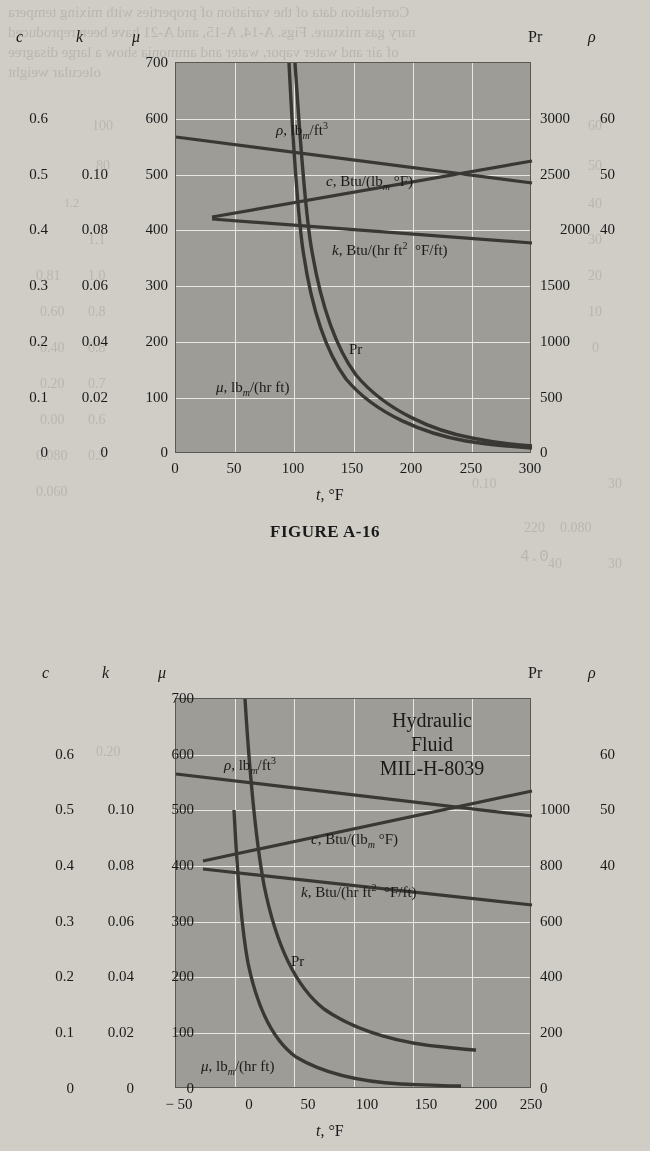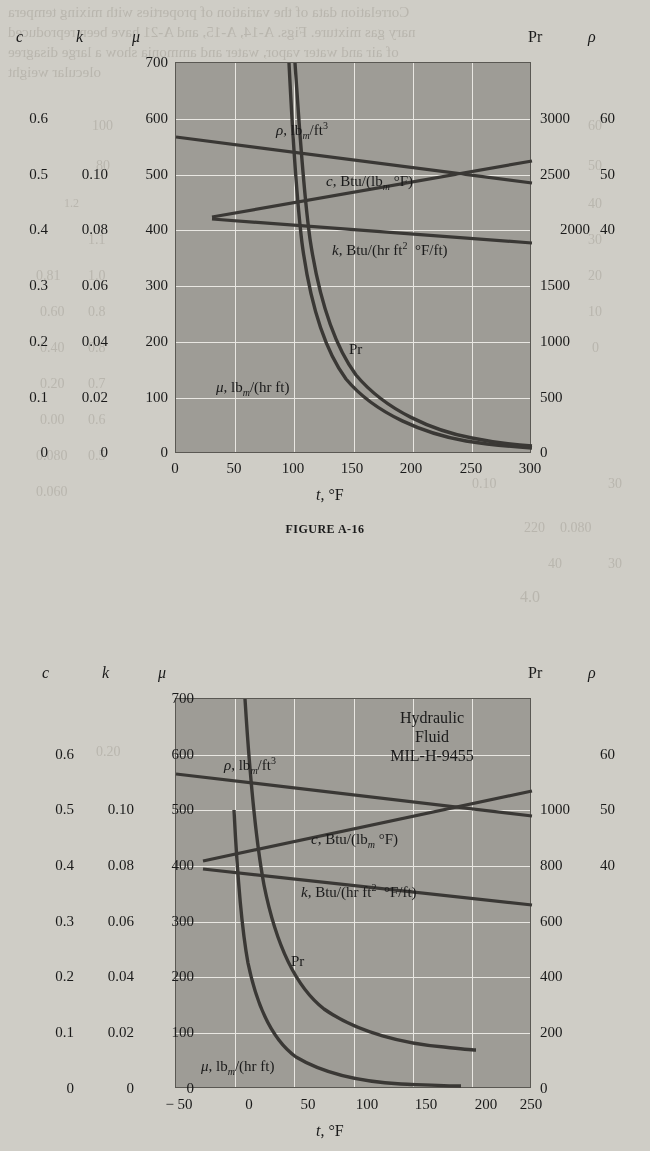--- a/index.html
+++ b/index.html
@@ -53,21 +53,21 @@
     text-align:center;
     font-size:16px;
     line-height:1.15;
     padding:3px 10px;
   }
   .figcap{
     position:absolute;
     width:100%;
     text-align:center;
     font-weight:bold;
-    font-size:12px;
+    font-size:17px;
     letter-spacing:.5px;
   }
   .xaxislab{position:absolute;font-size:16px;}
   sub{font-size:10px;}
   sup{font-size:10px;}
   i{font-style:italic;}
 </style>
 </head>
 <body>
 
@@ -99,21 +99,21 @@
   <div class="bleed" style="left:588px;top:232px;font-size:14px;">30</div>
   <div class="bleed" style="left:588px;top:268px;font-size:14px;">20</div>
   <div class="bleed" style="left:588px;top:304px;font-size:14px;">10</div>
   <div class="bleed" style="left:592px;top:340px;font-size:14px;">0</div>
   <div class="bleed" style="left:608px;top:476px;font-size:14px;">30</div>
   <div class="bleed" style="left:608px;top:556px;font-size:14px;">30</div>
   <div class="bleed" style="left:548px;top:556px;font-size:14px;">40</div>
   <div class="bleed" style="left:472px;top:476px;font-size:14px;">0.10</div>
   <div class="bleed" style="left:560px;top:520px;font-size:14px;">0.080</div>
   <div class="bleed" style="left:524px;top:520px;font-size:14px;">220</div>
-  <div class="bleed" style="left:520px;top:588px;font-size:16px;">4.0</div>
+  <div class="bleed" style="left:520px;top:548px;font-size:16px;font-family:Liberation Mono, monospace;">4.0</div>
   <div class="bleed" style="left:96px;top:744px;font-size:14px;">0.20</div>
   <div class="bleed" style="left:410px;top:744px;font-size:14px;">0.020</div>
   <div class="bleed" style="left:234px;top:712px;font-size:14px;">0</div>
 </div>
 
 <div class="figure" id="fig1">
 
   <div class="colhdr" style="left:16px;top:28px;">c</div>
   <div class="colhdr" style="left:76px;top:28px;">k</div>
   <div class="colhdr" style="left:132px;top:28px;">μ</div>
@@ -253,24 +253,24 @@
     </div>
     <div class="inplot" style="left:125px;top:183px;">
       <i>k</i>, Btu/(hr ft<sup>2</sup> &nbsp;°F/ft)
     </div>
     <div class="inplot" style="left:115px;top:254px;">Pr</div>
     <div class="inplot" style="left:25px;top:359px;">
       <i>μ</i>, lb<sub><i>m</i></sub>/(hr ft)
     </div>
   </div>
 
-  <div class="lbl" style="left:362px;top:88px;text-align:center;width:140px;line-height:1.2;font-size:16px;">
+  <div class="lbl" style="left:362px;top:88px;text-align:center;width:140px;line-height:1.2;font-size:20px;">
     <div>Hydraulic</div>
     <div>Fluid</div>
-    <div>MIL-H-9455</div>
+    <div>MIL-H-8039</div>
   </div>
 
   <div class="axisnum" style="left:144px;top:70px;width:50px;">700</div>
   <div class="axisnum" style="left:144px;top:126px;width:50px;">600</div>
   <div class="axisnum" style="left:144px;top:181px;width:50px;">500</div>
   <div class="axisnum" style="left:144px;top:237px;width:50px;">400</div>
   <div class="axisnum" style="left:144px;top:293px;width:50px;">300</div>
   <div class="axisnum" style="left:144px;top:348px;width:50px;">200</div>
   <div class="axisnum" style="left:144px;top:404px;width:50px;">100</div>
   <div class="axisnum" style="left:144px;top:460px;width:50px;">0</div>

